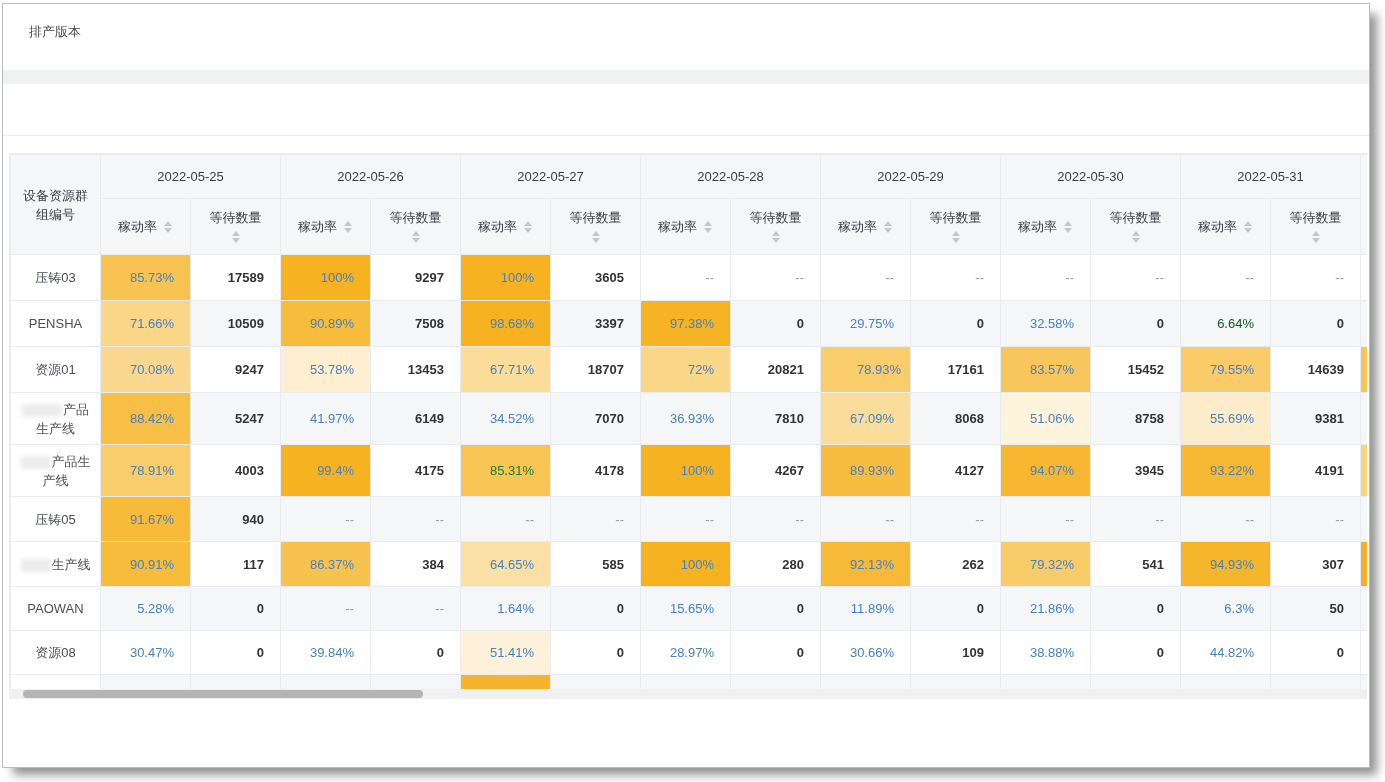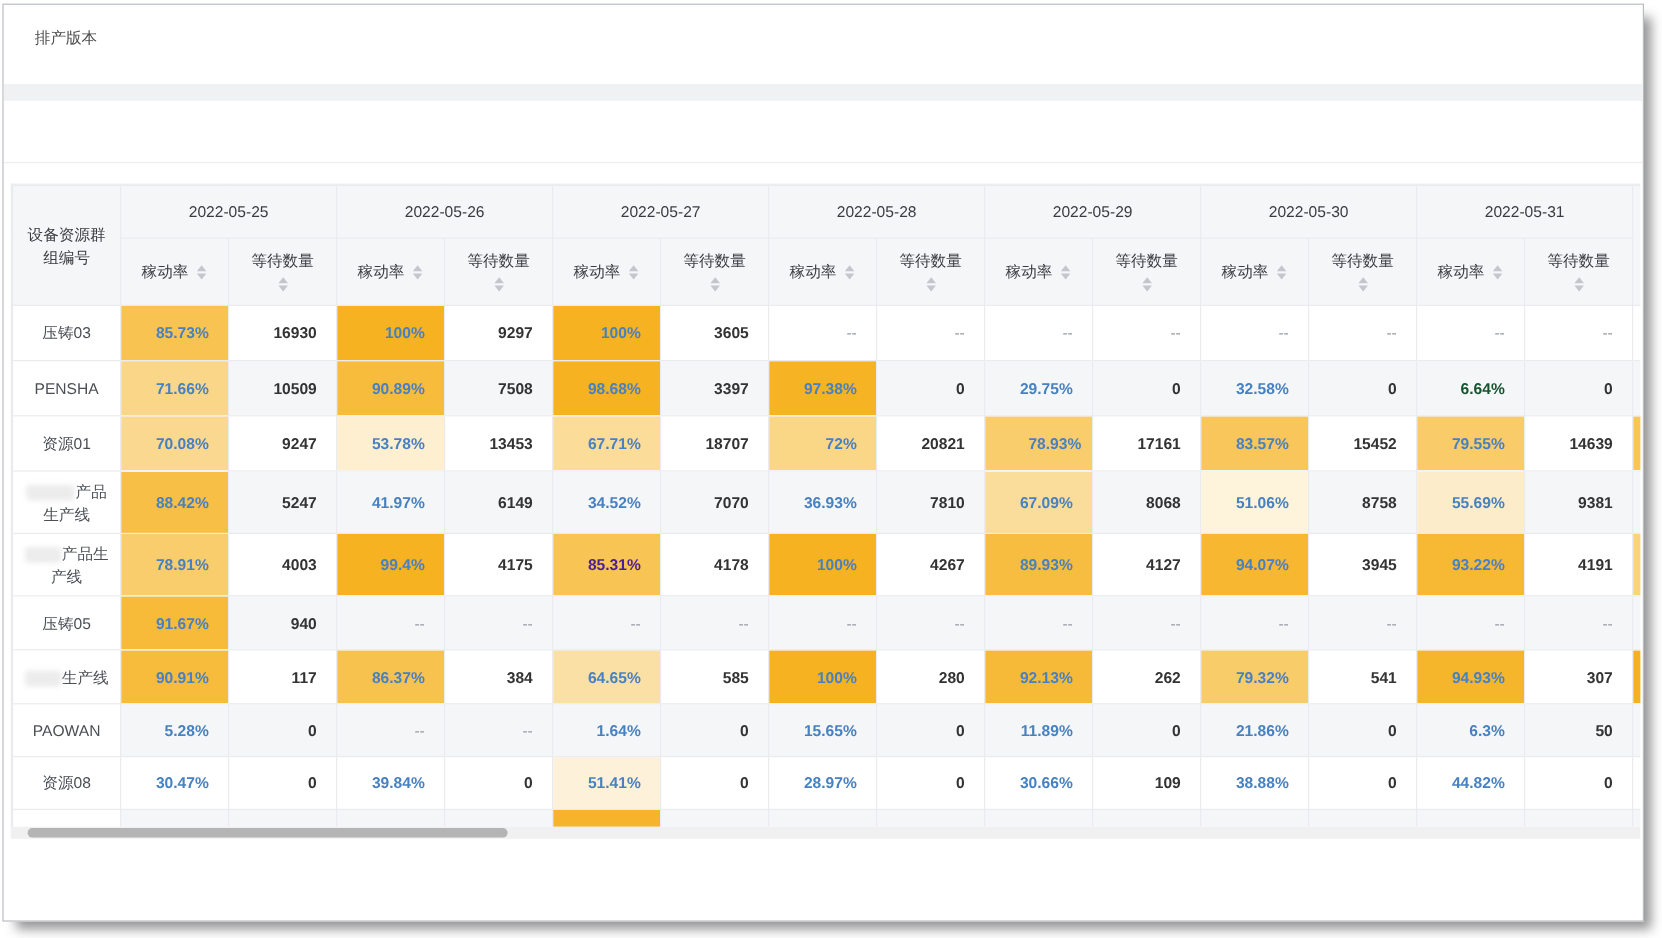--- a/index.html
+++ b/index.html
@@ -44,21 +44,21 @@
   .th-inline { display: flex; align-items: center; justify-content: center; gap: 6px; }
   .th-stack { display: flex; flex-direction: column; align-items: center; justify-content: center; gap: 3px; }
   .sorter { display: inline-flex; flex-direction: column; gap: 2px; cursor: pointer; padding: 1px; }
   .car-up { width: 0; height: 0; border-left: 4px solid transparent; border-right: 4px solid transparent; border-bottom: 5px solid #c3c7cd; }
   .car-dn { width: 0; height: 0; border-left: 4px solid transparent; border-right: 4px solid transparent; border-top: 5px solid #c3c7cd; }
   tbody td { font-size: 13px; }
   td.name { background: #fff; text-align: center; color: #4b4f55; line-height: 19px; padding: 0 6px; }
   tr.zebra td:not(.name) { background: #f5f6f8; }
   td.pct { text-align: right; padding-right: 16px; }
   td.wait { text-align: right; padding-right: 16px; color: #333; font-weight: 600; }
-  td .pv { font-weight: 700; }
+  td .pv { font-weight: 400; }
   td.empty { color: #969ba2; font-weight: 500; }
   .blur-box { display: inline-block; vertical-align: middle; width: 40px; height: 13px;
     background: #ececec; border-radius: 2px; filter: blur(2px); margin-right: 1px; }
   .blur-sm { width: 30px; }
   tr.partial td { border-bottom: none; }
   
   .h-scrollbar { position: relative; height: 10px; background: #f0f0f0; margin-top: 0; }
   .h-thumb { position: absolute; left: 14px; top: 1px; width: 400px; height: 8px;
     background: #b4b4b4; border-radius: 4px; cursor: pointer; }
 </style>
@@ -237,21 +237,21 @@
                 </div>
               </th>
             </tr>
           </thead>
         <tbody id="tbody">
             <tr style="height: 46px;">
               <td class="name">
                 <div><span>压铸03</span></div>
               </td>
               <td class="pct" style="background: rgba(246, 178, 32, 0.78);"><span class="pv" style="color: rgb(71, 129, 193);">85.73%</span></td>
-              <td class="wait">16930</td>
+              <td class="wait">17589</td>
               <td class="pct" style="background: rgb(246, 178, 32);"><span class="pv" style="color: rgb(71, 129, 193);">100%</span></td>
               <td class="wait">9297</td>
               <td class="pct" style="background: rgb(246, 178, 32);"><span class="pv" style="color: rgb(71, 129, 193);">100%</span></td>
               <td class="wait">3605</td>
               <td class="pct empty">--</td>
               <td class="wait empty" style="font-weight: 500;">--</td>
               <td class="pct empty">--</td>
               <td class="wait empty" style="font-weight: 500;">--</td>
               <td class="pct empty">--</td>
               <td class="wait empty" style="font-weight: 500;">--</td>
@@ -322,21 +322,21 @@
             </tr>
             <tr style="height: 52px;">
               <td class="name">
                 <div><span class="blur-box blur-sm"></span><span>产品生</span></div>
                 <div><span>产线</span></div>
               </td>
               <td class="pct" style="background: rgba(246, 178, 32, 0.66);"><span class="pv" style="color: rgb(71, 129, 193);">78.91%</span></td>
               <td class="wait">4003</td>
               <td class="pct" style="background: rgb(246, 178, 32);"><span class="pv" style="color: rgb(71, 129, 193);">99.4%</span></td>
               <td class="wait">4175</td>
-              <td class="pct" style="background: rgba(246, 178, 32, 0.773);"><span class="pv" style="color: #4c1d95;">85.31%</span></td>
+              <td class="pct" style="background: rgba(246, 178, 32, 0.773);"><span class="pv" style="color: #15803d;">85.31%</span></td>
               <td class="wait">4178</td>
               <td class="pct" style="background: rgb(246, 178, 32);"><span class="pv" style="color: rgb(71, 129, 193);">100%</span></td>
               <td class="wait">4267</td>
               <td class="pct" style="background: rgba(246, 178, 32, 0.855);"><span class="pv" style="color: rgb(71, 129, 193);">89.93%</span></td>
               <td class="wait">4127</td>
               <td class="pct" style="background: rgba(246, 178, 32, 0.93);"><span class="pv" style="color: rgb(71, 129, 193);">94.07%</span></td>
               <td class="wait">3945</td>
               <td class="pct" style="background: rgba(246, 178, 32, 0.914);"><span class="pv" style="color: rgb(71, 129, 193);">93.22%</span></td>
               <td class="wait">4191</td>
               <td style="background: rgb(249, 212, 120);"></td>

